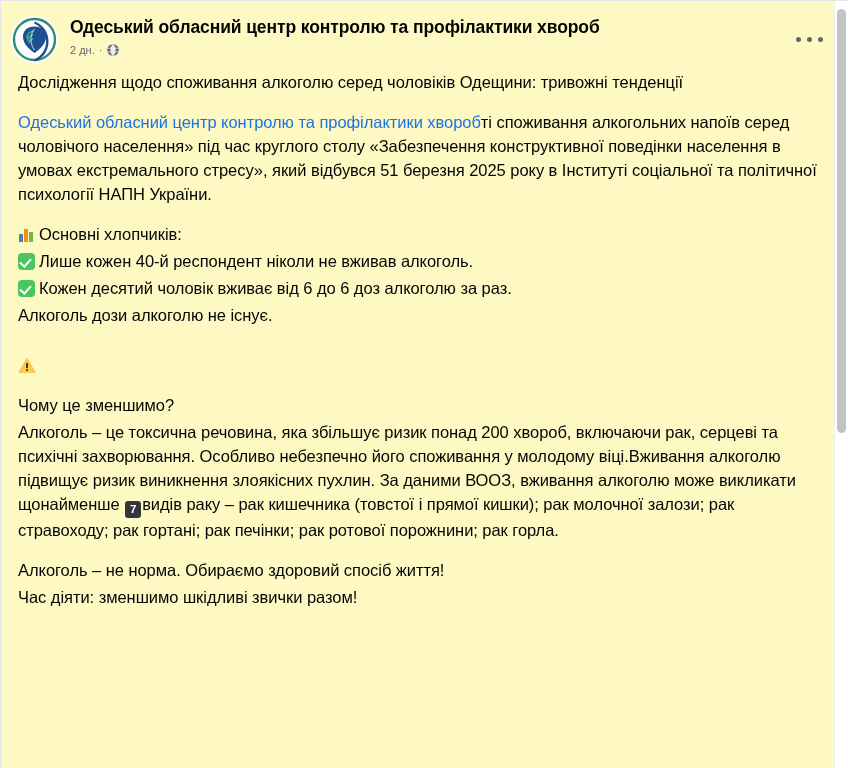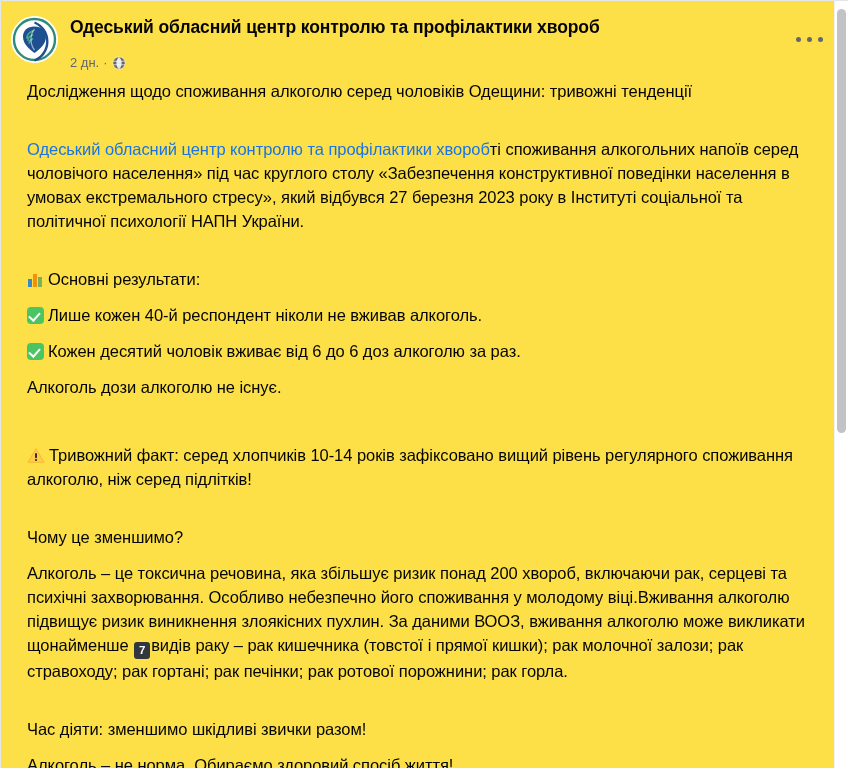--- a/index.html
+++ b/index.html
@@ -11,21 +11,21 @@
     width: 848px;
     height: 768px;
     overflow: hidden;
     font-family: "Liberation Sans", "DejaVu Sans", sans-serif;
     color: #050505;
     position: relative;
   }
   .post {
     width: 848px;
     height: 768px;
-    background: #fde047;
+    background: #fef9c3;
     box-sizing: border-box;
     border-left: 1px solid #e4e6eb;
     border-top: 1px solid #e4e6eb;
     position: relative;
     overflow: hidden;
   }
   
   .post-header {
     display: flex;
     align-items: flex-start;
@@ -55,24 +55,24 @@
     font-size: 17.5px;
     font-weight: bold;
     line-height: 22px;
     color: #050505;
     letter-spacing: -0.1px;
     white-space: nowrap;
   }
   .meta-row {
     display: flex;
     align-items: center;
-    font-size: 13px;
+    font-size: 11px;
     line-height: 18px;
     color: #65676b;
-    margin-top: 16px;
+    margin-top: 3px;
   }
   .meta-sep { margin: 0 4px; color: #65676b; }
   .globe-icon { display: inline-block; width: 14px; height: 14px; }
   .globe-icon svg { display: block; }
   .more-button {
     position: absolute;
     right: 22px;
     top: 31px;
     width: 34px;
     height: 14px;
@@ -90,21 +90,21 @@
   }
   
   .post-body {
     padding: 0 16px 0 14px;
     font-size: 16.5px;
     line-height: 24px;
     color: #050505;
     letter-spacing: -0.05px;
   }
   .para {
-    margin: 12px;
+    margin: 3px;
     padding: 0;
   }
   .block-gap { height: 10px; }
   a.inline-link {
     color: #1b74e4;
     text-decoration: none;
     font-weight: normal;
     cursor: pointer;
   }
   .emoji {
@@ -220,55 +220,55 @@
   </div>
 
   <div class="post-body">
 
     <div class="block-gap"></div>
 
     <p class="para">Дослідження щодо споживання алкоголю серед чоловіків Одещини: тривожні тенденції</p>
 
     <div class="block-gap"></div>
 
-    <p class="para"><a class="inline-link" href="#">Одеський обласний центр контролю та профілактики хвороб</a><span>ті споживання алкогольних напоїв серед чоловічого населення» під час круглого столу «Забезпечення конструктивної поведінки населення в умовах екстремального стресу», який відбувся 27 березня 2023 року в Інституті соціальної та політичної психології НАПН України.</span></p>
-
-    <div class="block-gap"></div>
-
-    <p class="para"><span class="emoji emo-bar"><i></i><i></i><i></i></span><span>Основні результати:</span></p>
+    <p class="para"><a class="inline-link" href="#">Одеський обласний центр контролю та профілактики хвороб</a><span>ті споживання алкогольних напоїв серед чоловічого населення» під час круглого столу «Забезпечення конструктивної поведінки населення в умовах екстремального стресу», який відбувся 51 березня 2025 року в Інституті соціальної та політичної психології НАПН України.</span></p>
+
+    <div class="block-gap"></div>
+
+    <p class="para"><span class="emoji emo-bar"><i></i><i></i><i></i></span><span>Основні хлопчиків:</span></p>
 
     <p class="para"><span class="emoji emo-check"></span><span>Лише кожен 40-й респондент ніколи не вживав алкоголь.</span></p>
 
 
     <p class="para"><span class="emoji emo-check"></span><span>Кожен десятий чоловік вживає від 6 до 6 доз алкоголю за раз.</span></p>
 
 
     <p class="para">Алкоголь дози алкоголю не існує.</p>
 
     <div class="block-gap"></div>
 
 
     <div class="block-gap"></div>
 
     <p class="para"><span class="emoji emo-warn"><svg width="18" height="17" viewBox="0 0 18 17">
             <path d="M9 1.6 L17 15.3 H1 Z" fill="#ffcc4d" stroke="#f0b429" stroke-width="0.8" stroke-linejoin="round"></path>
             <rect x="8.1" y="6" width="1.8" height="5.2" rx="0.9" fill="#231f20"></rect>
             <circle cx="9" cy="13.1" r="1" fill="#231f20"></circle>
-          </svg></span><span>Тривожний факт: серед хлопчиків 10-14 років зафіксовано вищий рівень регулярного споживання алкоголю, ніж серед підлітків!</span></p>
+          </svg></span></p>
 
     <div class="block-gap"></div>
 
     <p class="para">Чому це зменшимо?</p>
 
     <p class="para"><span> Алкоголь – це токсична речовина, яка збільшує ризик понад 200 хвороб, включаючи рак, серцеві та психічні захворювання. Особливо небезпечно його споживання у молодому віці.Вживання алкоголю підвищує ризик виникнення злоякісних пухлин. За даними ВООЗ, вживання алкоголю може викликати щонайменше </span><span class="emo-key">7</span><span>видів раку – рак кишечника (товстої і прямої кишки); рак молочної залози; рак стравоходу; рак гортані; рак печінки; рак ротової порожнини; рак горла.</span></p>
 
     <div class="block-gap"></div>
 
+    <p class="para">Алкоголь – не норма. Обираємо здоровий спосіб життя!</p>
     <p class="para">Час діяти: зменшимо шкідливі звички разом!</p>
-    <p class="para">Алкоголь – не норма. Обираємо здоровий спосіб життя!</p>
 
   </div>
 
   <div class="scrollbar-track">
     <div class="scrollbar-thumb"></div>
   </div>
 
 </div>
 
 </body></html>

